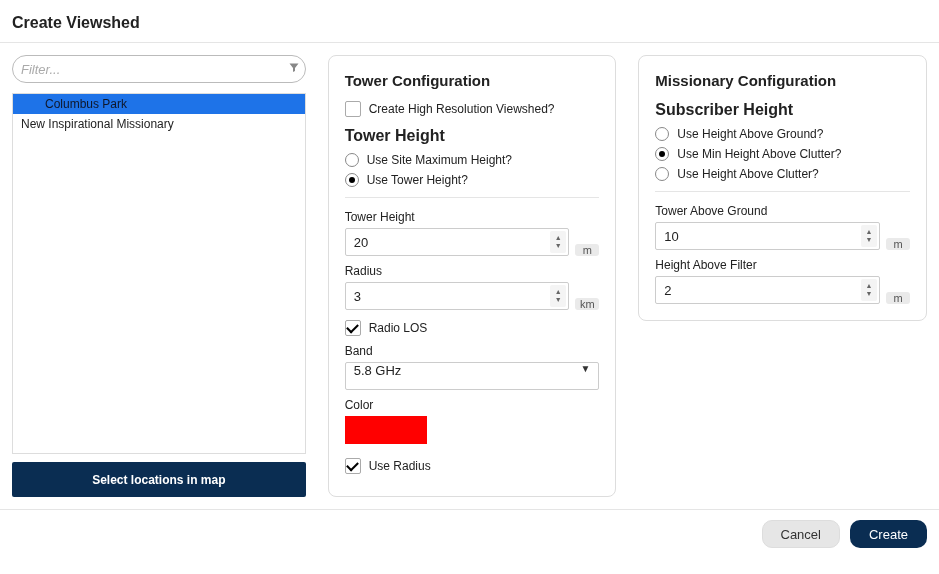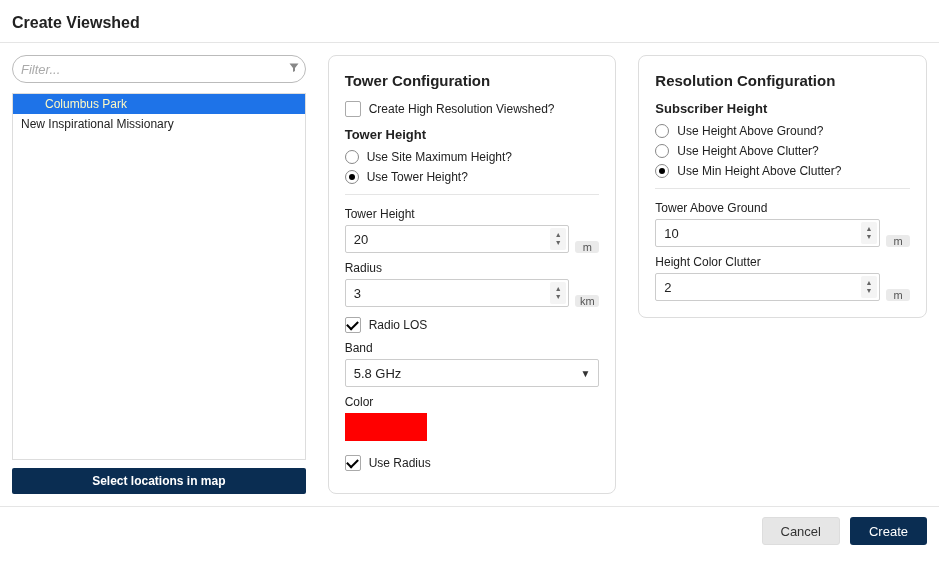--- a/index.html
+++ b/index.html
@@ -55,46 +55,46 @@
   }
   .sites-list::-webkit-scrollbar { width: 16px; }
   .sites-list::-webkit-scrollbar-track { background: #f0f0f0; }
   .sites-list::-webkit-scrollbar-thumb { background: #c8c8c8; border: 3px solid #f0f0f0; border-radius: 2px; }
   .site-item {
     padding: 3px 8px;
     cursor: pointer;
   }
   .site-item.selected {
     background: #1e73e8;
-    color: #fef9c3;
+    color: #0f172a;
     padding-left: 32px;
   }
   .btn-map {
     margin-top: 8px;
     background: #0a2d52;
     color: #fff;
     border: none;
     font-weight: bold;
     font-size: 12px;
-    height: 26px;
+    height: 35px;
     cursor: pointer;
     border-radius: 2px;
   }
   .panel {
     border: 1px solid #ddd;
     border-radius: 8px;
     padding: 14px 16px 16px;
   }
   .panel-title {
     font-size: 15px;
     font-weight: bold;
     margin: 2px 0 12px;
   }
   .section-title {
-    font-size: 13px;
+    font-size: 16px;
     font-weight: bold;
     margin: 10px 0 8px;
   }
   .hr {
     border: none;
     border-top: 1px solid #e5e5e5;
     margin: 10px 0 12px;
   }
   .check-row, .radio-row {
     display: flex;
@@ -182,21 +182,20 @@
     justify-content: center;
     font-size: 11px;
     color: #555;
   }
   .select {
     width: 100%;
     height: 28px;
     border: 1px solid #ccc;
     border-radius: 2px;
     display: flex;
-    align-items: center;
     justify-content: space-between;
     padding: 0 8px;
     font-size: 13px;
     cursor: pointer;
     background: #fff;
   }
   .select .caret { font-size: 10px; color: #333; }
   .color-swatch {
     width: 82px;
     height: 28px;
@@ -205,21 +204,21 @@
   .footer-bar {
     border-top: 1px solid #e5e5e5;
     display: flex;
     justify-content: flex-end;
     gap: 10px;
     padding: 10px 12px 12px;
   }
   .btn {
     height: 28px;
     padding: 0 18px;
-    border-radius: 3px;
+    border-radius: 10px;
     font-size: 13px;
     cursor: pointer;
     border: 1px solid transparent;
   }
   .btn-cancel {
     background: #e6e6e6;
     color: #333;
     border-color: #ddd;
   }
   .btn-create {
@@ -314,52 +313,52 @@
 
       <div class="check-row" style="margin-top:14px;">
         <span class="check-box checked"></span>
         <span>Use Radius</span>
       </div>
     </div>
   </div>
 
   <div class="col-panel">
     <div class="panel">
-      <div class="panel-title">Resolution Configuration</div>
+      <div class="panel-title">Missionary Configuration</div>
 
       <div class="section-title">Subscriber Height</div>
 
       <div class="radio-row">
         <span class="radio-circle"></span>
         <span>Use Height Above Ground?</span>
       </div>
       <div class="radio-row">
+        <span class="radio-circle checked"></span>
+        <span>Use Min Height Above Clutter?</span>
+      </div>
+      <div class="radio-row">
         <span class="radio-circle"></span>
         <span>Use Height Above Clutter?</span>
-      </div>
-      <div class="radio-row">
-        <span class="radio-circle checked"></span>
-        <span>Use Min Height Above Clutter?</span>
       </div>
 
       <hr class="hr">
 
       <div class="field-label">Tower Above Ground</div>
       <div class="input-row">
         <div class="spinner">
           <span>10</span>
           <div class="spinner-arrows">
               <span>▲</span>
               <span>▼</span>
             </div>
         </div>
         <div class="unit-box">m</div>
       </div>
 
-      <div class="field-label">Height Color Clutter</div>
+      <div class="field-label">Height Above Filter</div>
       <div class="input-row">
         <div class="spinner">
           <span>2</span>
           <div class="spinner-arrows">
               <span>▲</span>
               <span>▼</span>
             </div>
         </div>
         <div class="unit-box">m</div>
       </div>

